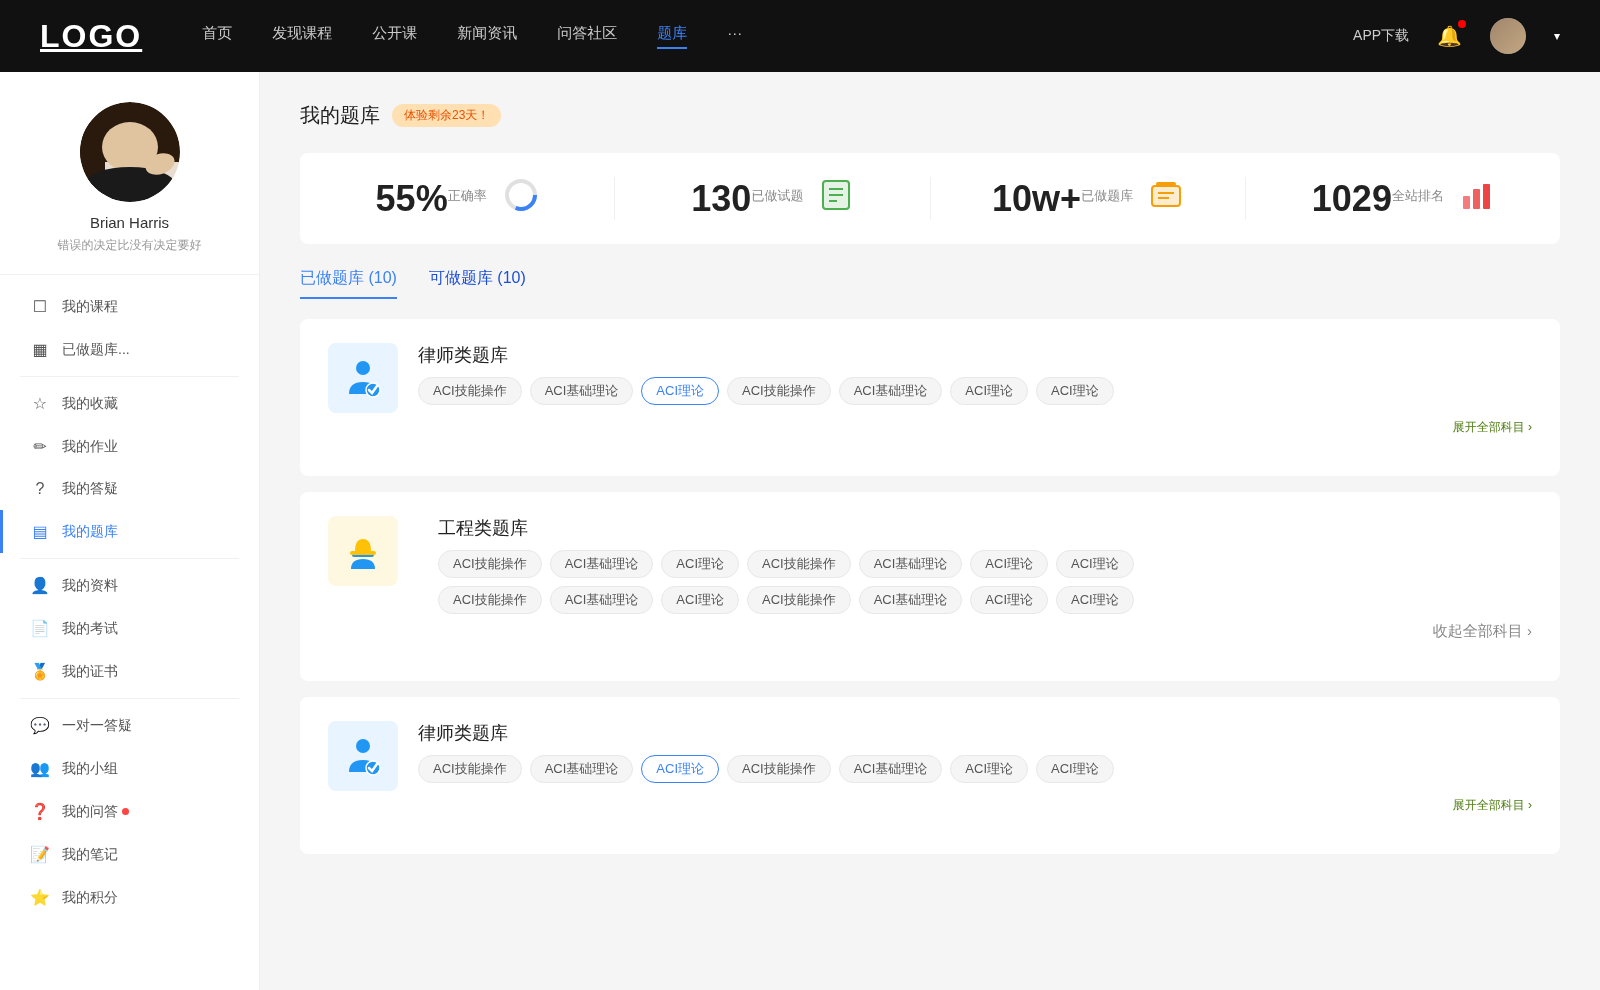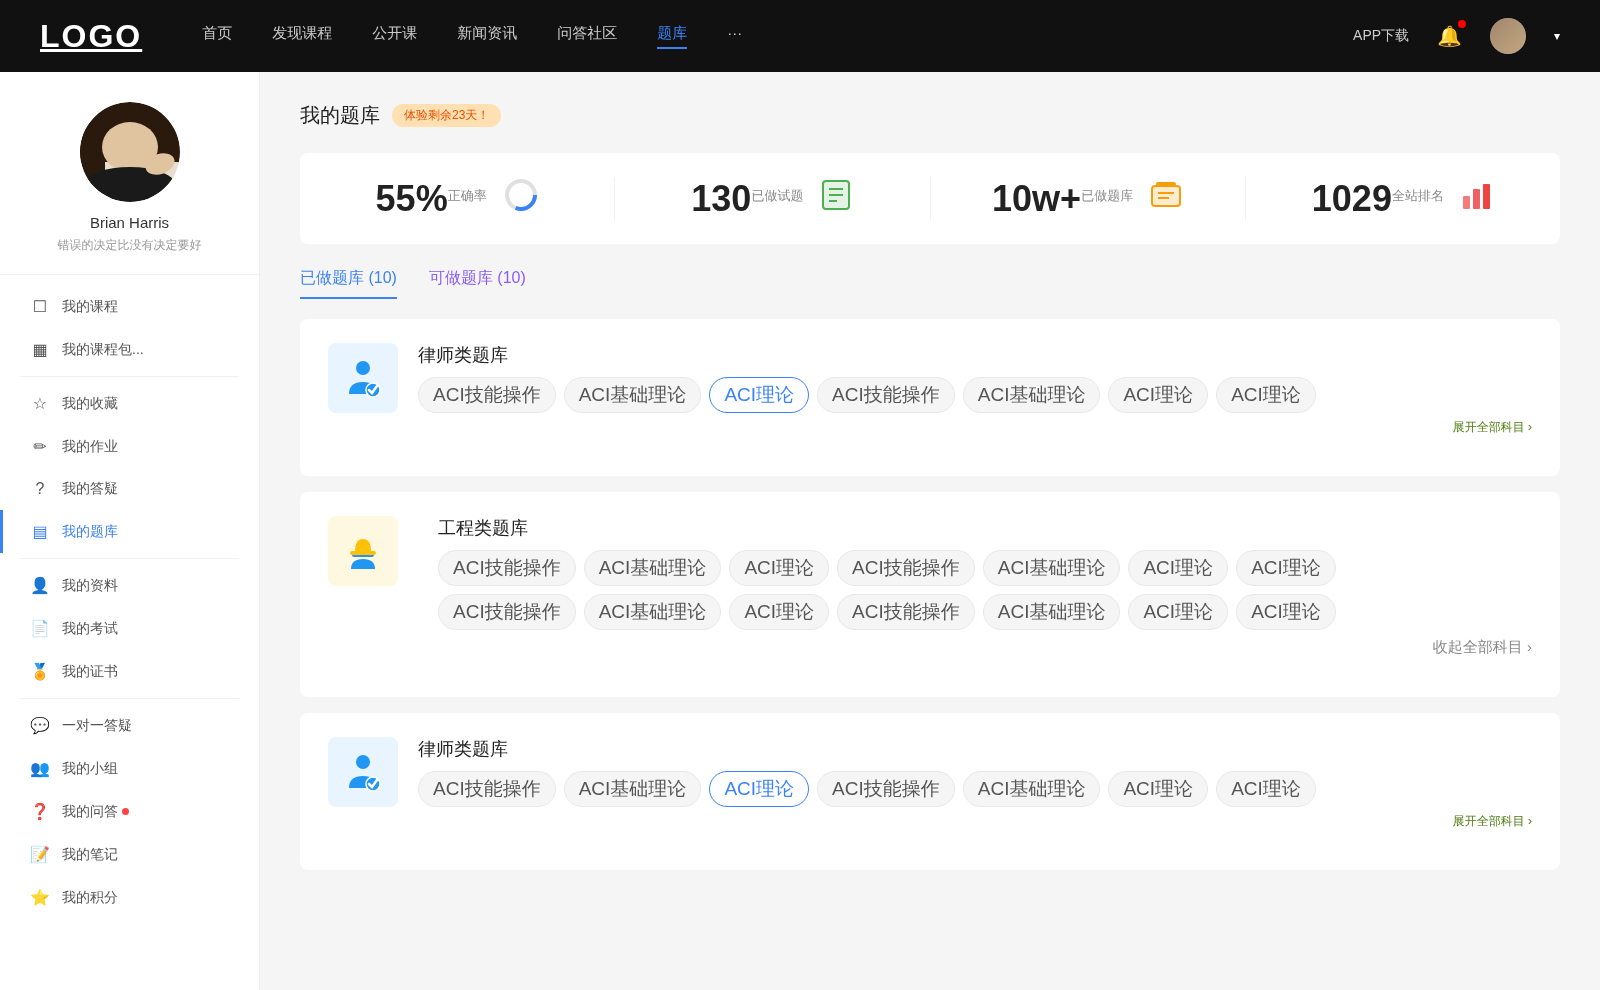--- a/index.html
+++ b/index.html
@@ -244,21 +244,21 @@
     .stat-icon-blue { color: #3b82f6; }
 
     
     .tab-row {
       display: flex;
       gap: 32px;
       margin-bottom: 20px;
     }
     .tab-item {
       font-size: 16px;
-      color: #8b5cf6;
+      color: #1d4ed8;
       cursor: pointer;
       padding-bottom: 8px;
     }
     .tab-item.active {
       color: #3b82f6;
       border-bottom: 2px solid #3b82f6;
     }
 
     
     .qbank-card {
@@ -294,21 +294,21 @@
     }
     .tags-row {
       display: flex;
       flex-wrap: wrap;
       gap: 8px;
       align-items: center;
     }
     .tag {
       padding: 4px 14px;
       border-radius: 20px;
-      font-size: 19px;
+      font-size: 13px;
       background: #f5f5f5;
       color: #555;
       cursor: pointer;
       border: 1px solid #e8e8e8;
     }
     .tag.active {
       border: 1px solid #3b82f6;
       color: #3b82f6;
       background: white;
     }
@@ -391,21 +391,21 @@
       <div class="profile-motto">错误的决定比没有决定要好</div>
     </div>
 
     <div class="sidebar-menu">
       <div class="sidebar-menu-item">
         <span class="menu-icon">☐</span>
         <span>我的课程</span>
       </div>
       <div class="sidebar-menu-item">
         <span class="menu-icon">▦</span>
-        <span>我的课程包...</span>
+        <span>已做题库...</span>
       </div>
       <div class="sidebar-divider"></div>
       <div class="sidebar-menu-item">
         <span class="menu-icon">☆</span>
         <span>我的收藏</span>
       </div>
       <div class="sidebar-menu-item">
         <span class="menu-icon">✏</span>
         <span>我的作业</span>
       </div>

